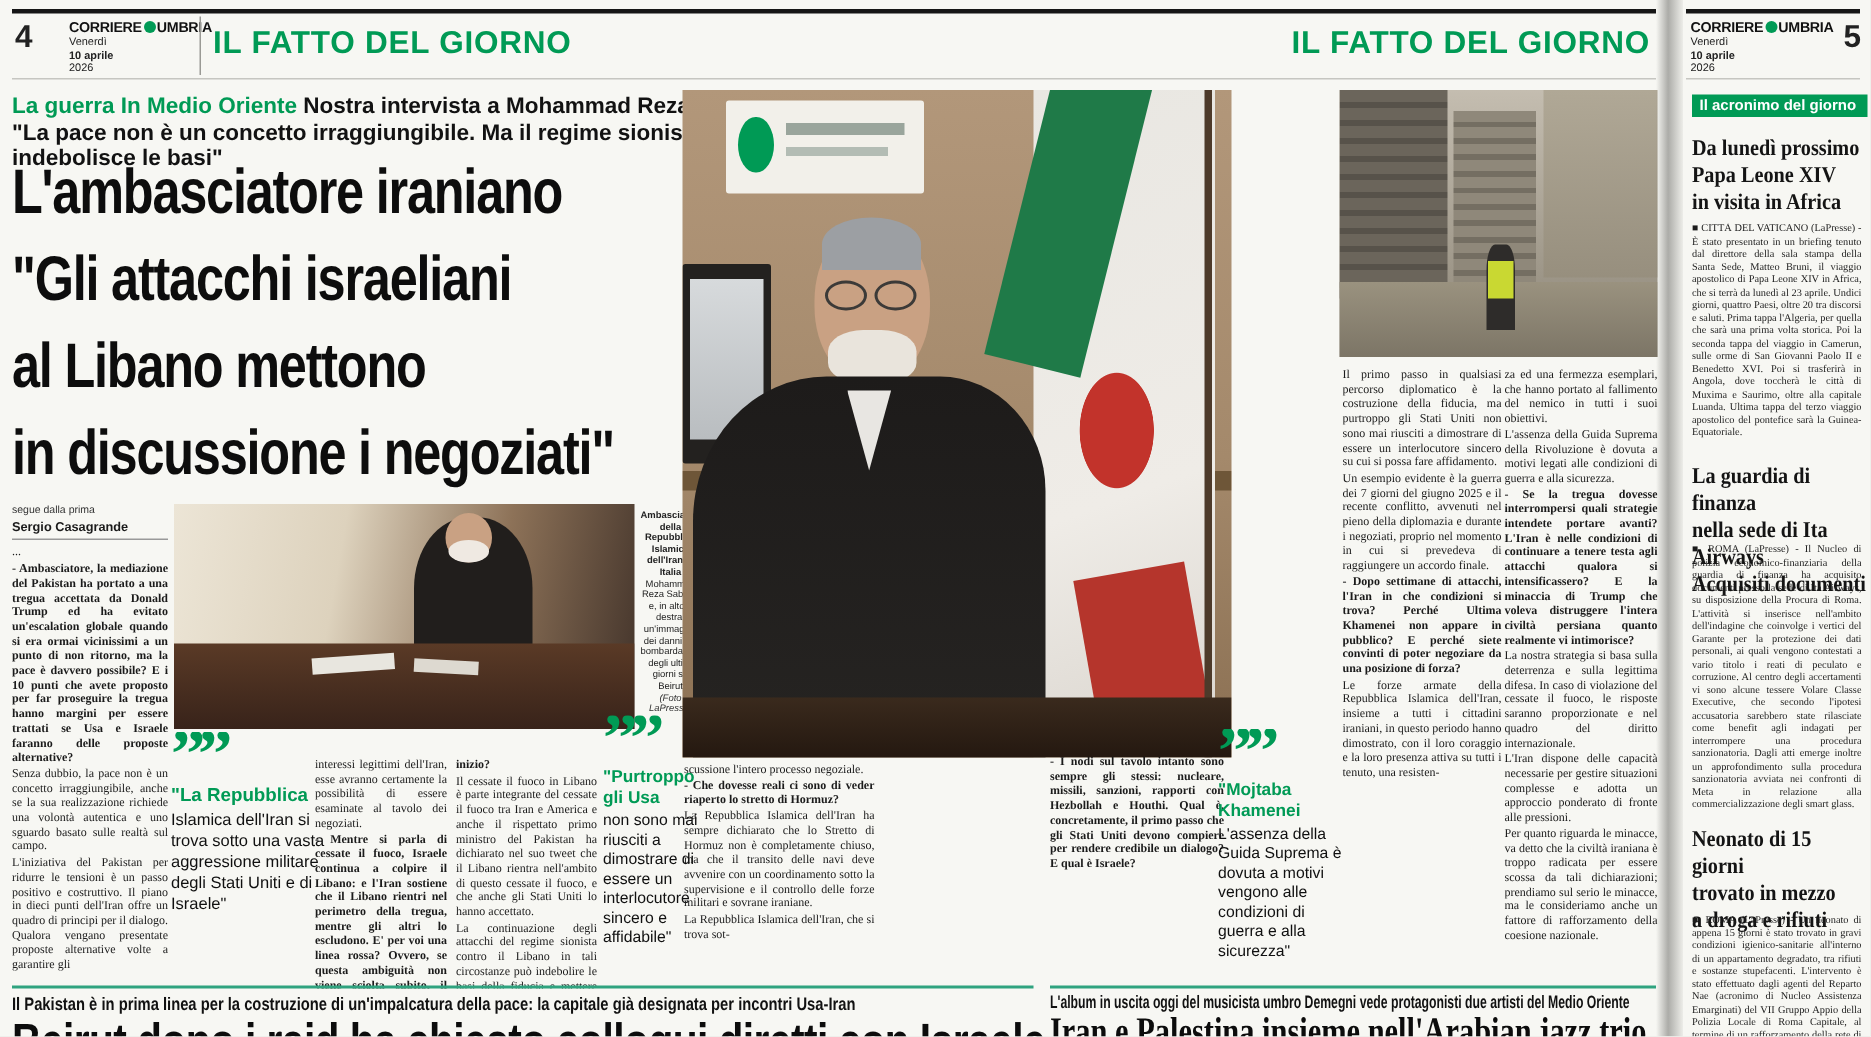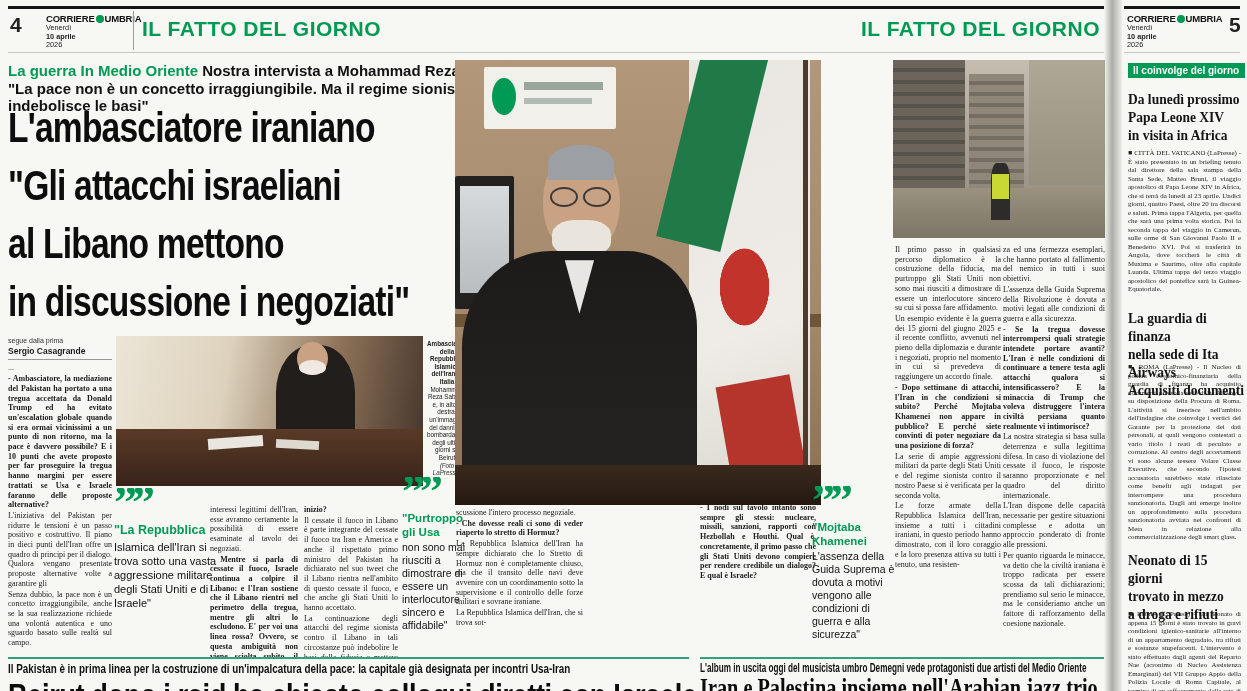--- a/index.html
+++ b/index.html
@@ -94,22 +94,22 @@
   <div class="abs headline" style="left:8px;top:99px;width:580px;">L'ambasciatore iraniano
 "Gli attacchi israeliani
 al Libano mettono
 in discussione i negoziati"</div>
 
   <div class="abs col" style="left:8px;top:336px;width:104px;height:324px;">
       <p class="para label">segue dalla prima</p>
       <p class="para byline">Sergio Casagrande</p>
       <p class="para normal">...</p>
       <p class="para bold">- Ambasciatore, la mediazione del Pakistan ha portato a una tregua accettata da Donald Trump ed ha evitato un'escalation globale quando si era ormai vicinissimi a un punto di non ritorno, ma la pace è davvero possibile? E i 10 punti che avete proposto per far proseguire la tregua hanno margini per essere trattati se Usa e Israele faranno delle proposte alternative?</p>
+      <p class="para normal">Senza dubbio, la pace non è un concetto irraggiungibile, anche se la sua realizzazione richiede una volontà autentica e uno sguardo basato sulle realtà sul campo.</p>
       <p class="para normal">L'iniziativa del Pakistan per ridurre le tensioni è un passo positivo e costruttivo. Il piano in dieci punti dell'Iran offre un quadro di principi per il dialogo. Qualora vengano presentate proposte alternative volte a garantire gli</p>
-      <p class="para normal">Senza dubbio, la pace non è un concetto irraggiungibile, anche se la sua realizzazione richiede una volontà autentica e uno sguardo basato sulle realtà sul campo.</p>
     </div>
 
   <div class="abs photo" style="left:116px;top:336px;width:307px;height:150px;background:linear-gradient(100deg,#ece5d6 0%,#ddd2bd 35%,#8d7258 68%,#42332a 100%);">
     <div class="abs" style="left:52%;top:6%;width:26%;height:70%;background:#211e1c;border-radius:45% 45% 20% 20%;"></div>
     <div class="abs" style="left:59%;top:4%;width:10%;height:22%;background:#c9a183;border-radius:50%;"></div>
     <div class="abs" style="left:59.5%;top:16%;width:9%;height:10%;background:#efe9e2;border-radius:50%;"></div>
     <div class="abs" style="left:0;bottom:0;width:100%;height:38%;background:linear-gradient(#5a3a26,#38231a);"></div>
     <div class="abs" style="left:30%;bottom:26%;width:18%;height:7%;background:#e8e6df;transform:rotate(-4deg);"></div>
     <div class="abs" style="left:52%;bottom:25%;width:14%;height:6%;background:#ddd9d0;transform:rotate(3deg);"></div>
   </div>
@@ -188,23 +188,22 @@
     <div class="abs" style="left:0;top:0;width:34%;height:78%;background:repeating-linear-gradient(#6b655b 0 8px,#57524a 8px 12px);"></div>
     <div class="abs" style="left:36%;top:8%;width:26%;height:64%;background:repeating-linear-gradient(#8f887a 0 7px,#746e62 7px 11px);"></div>
     <div class="abs" style="left:64%;top:0;width:36%;height:70%;background:linear-gradient(#b0a896,#978f7e);"></div>
     <div class="abs" style="left:0;bottom:0;width:100%;height:28%;background:linear-gradient(#9a927f,#7c7566);"></div>
     <div class="abs" style="left:46%;bottom:10%;width:9%;height:32%;background:#2e2c2a;border-radius:30% 30% 0 0;"></div>
     <div class="abs" style="left:46.5%;bottom:22%;width:8%;height:14%;background:#c9d832;"></div>
   </div>
 
   <div class="abs col" style="left:895px;top:245px;width:106px;height:415px;">
       <p class="para normal">Il primo passo in qualsiasi percorso diplomatico è la costruzione della fiducia, ma purtroppo gli Stati Uniti non sono mai riusciti a dimostrare di essere un interlocutore sincero su cui si possa fare affidamento.</p>
-      <p class="para normal">Un esempio evidente è la guerra dei 15 giorni del giugno 2025 e il recente conflitto, avvenuti nel pieno della diplomazia e durante i negoziati, proprio nel momento in cui si prevedeva di raggiungere un accordo finale.</p>
-      <p class="para bold">- Dopo settimane di attacchi, l'Iran in che condizioni si subito? Perché Mojtaba Khamenei non appare in pubblico? E perché siete convinti di poter negoziare da una posizione di forza?</p>
-      <p class="para normal">La serie di ampie aggressioni militari da parte degli Stati Uniti e del regime sionista contro il nostro Paese si è verificata per la seconda volta.</p>
+      <p class="para normal">Un esempio evidente è la guerra dei 7 giorni del giugno 2025 e il recente conflitto, avvenuti nel pieno della diplomazia e durante i negoziati, proprio nel momento in cui si prevedeva di raggiungere un accordo finale.</p>
+      <p class="para bold">- Dopo settimane di attacchi, l'Iran in che condizioni si trova? Perché Ultima Khamenei non appare in pubblico? E perché siete convinti di poter negoziare da una posizione di forza?</p>
       <p class="para normal">Le forze armate della Repubblica Islamica dell'Iran, insieme a tutti i cittadini iraniani, in questo periodo hanno dimostrato, con il loro coraggio e la loro presenza attiva su tutti i tenuto, una resisten-</p>
     </div>
   <div class="abs col" style="left:1003px;top:245px;width:102px;height:415px;">
       <p class="para normal">za ed una fermezza esemplari, che hanno portato al fallimento del nemico in tutti i suoi obiettivi.</p>
       <p class="para normal">L'assenza della Guida Suprema della Rivoluzione è dovuta a motivi legati alle condizioni di guerra e alla sicurezza.</p>
       <p class="para bold">- Se la tregua dovesse interrompersi quali strategie intendete portare avanti? L'Iran è nelle condizioni di continuare a tenere testa agli attacchi qualora si intensificassero? E la minaccia di Trump che voleva distruggere l'intera civiltà persiana quanto realmente vi intimorisce?</p>
       <p class="para normal">La nostra strategia si basa sulla deterrenza e sulla legittima difesa. In caso di violazione del cessate il fuoco, le risposte saranno proporzionate e nel quadro del diritto internazionale.</p>
       <p class="para normal">L'Iran dispone delle capacità necessarie per gestire situazioni complesse e adotta un approccio ponderato di fronte alle pressioni.</p>
       <p class="para normal">Per quanto riguarda le minacce, va detto che la civiltà iraniana è troppo radicata per essere scossa da tali dichiarazioni; prendiamo sul serio le minacce, ma le consideriamo anche un fattore di rafforzamento della coesione nazionale.</p>
     </div>
@@ -212,21 +211,21 @@
   <div class="abs rule-teal" style="left:8px;top:657px;width:681px;height:2px;"></div>
   <div class="abs rule-teal" style="left:700px;top:657px;width:404px;height:2px;"></div>
 
   <div class="abs teaser-kicker" style="left:8px;top:662px;transform:scaleX(0.82);">Il Pakistan è in prima linea per la costruzione di un'impalcatura della pace: la capitale già designata per incontri Usa-Iran</div>
   <div class="abs teaser-headline" style="left:8px;top:676px;font-size:34px;letter-spacing:-0.5px;transform:scaleX(0.80);">Beirut dopo i raid ha chiesto colloqui diretti con Israele</div>
   <div class="abs teaser-kicker" style="left:700px;top:661px;transform:scaleX(0.68);">L'album in uscita oggi del musicista umbro Demegni vede protagonisti due artisti del Medio Oriente</div>
   <div class="abs teaser-headline" style="left:700px;top:673px;font-size:26px;font-family:'Liberation Serif',serif;transform:scaleX(0.78);">Iran e Palestina insieme nell'Arabian jazz trio</div>
 
   <div class="abs crease" style="left:1104px;top:0;width:18px;height:691px;"></div>
 
-  <div class="abs side-bar-head" style="left:1128px;top:63px;width:112px;height:15px;">Il coinvolge del giorno</div>
+  <div class="abs side-bar-head" style="left:1128px;top:63px;width:112px;height:15px;">Il acronimo del giorno</div>
 
   <div class="abs side-title" style="left:1128px;top:90px;width:130px;">Da lunedì prossimo
 Papa Leone XIV
 in visita in Africa</div>
   <div class="abs side-body" style="left:1128px;top:149px;width:113px;height:157px;">■ CITTÀ DEL VATICANO (LaPresse) - È stato presentato in un briefing tenuto dal direttore della sala stampa della Santa Sede, Matteo Bruni, il viaggio apostolico di Papa Leone XIV in Africa, che si terrà da lunedì al 23 aprile. Undici giorni, quattro Paesi, oltre 20 tra discorsi e saluti. Prima tappa l'Algeria, per quella che sarà una prima volta storica. Poi la seconda tappa del viaggio in Camerun, sulle orme di San Giovanni Paolo II e Benedetto XVI. Poi si trasferirà in Angola, dove toccherà le città di Muxima e Saurimo, oltre alla capitale Luanda. Ultima tappa del terzo viaggio apostolico del pontefice sarà la Guinea-Equatoriale.</div>
 
   <div class="abs side-title" style="left:1128px;top:309px;width:130px;">La guardia di finanza
 nella sede di Ita Airways
 Acquisiti documenti</div>
   <div class="abs side-body" style="left:1128px;top:363px;width:113px;height:184px;">■ ROMA (LaPresse) - Il Nucleo di polizia economico-finanziaria della guardia di finanza ha acquisito documenti presso la sede di Ita Airways, su disposizione della Procura di Roma. L'attività si inserisce nell'ambito dell'indagine che coinvolge i vertici del Garante per la protezione dei dati personali, ai quali vengono contestati a vario titolo i reati di peculato e corruzione. Al centro degli accertamenti vi sono alcune tessere Volare Classe Executive, che secondo l'ipotesi accusatoria sarebbero state rilasciate come benefit agli indagati per interrompere una procedura sanzionatoria. Dagli atti emerge inoltre un approfondimento sulla procedura sanzionatoria avviata nei confronti di Meta in relazione alla commercializzazione degli smart glass.</div>

